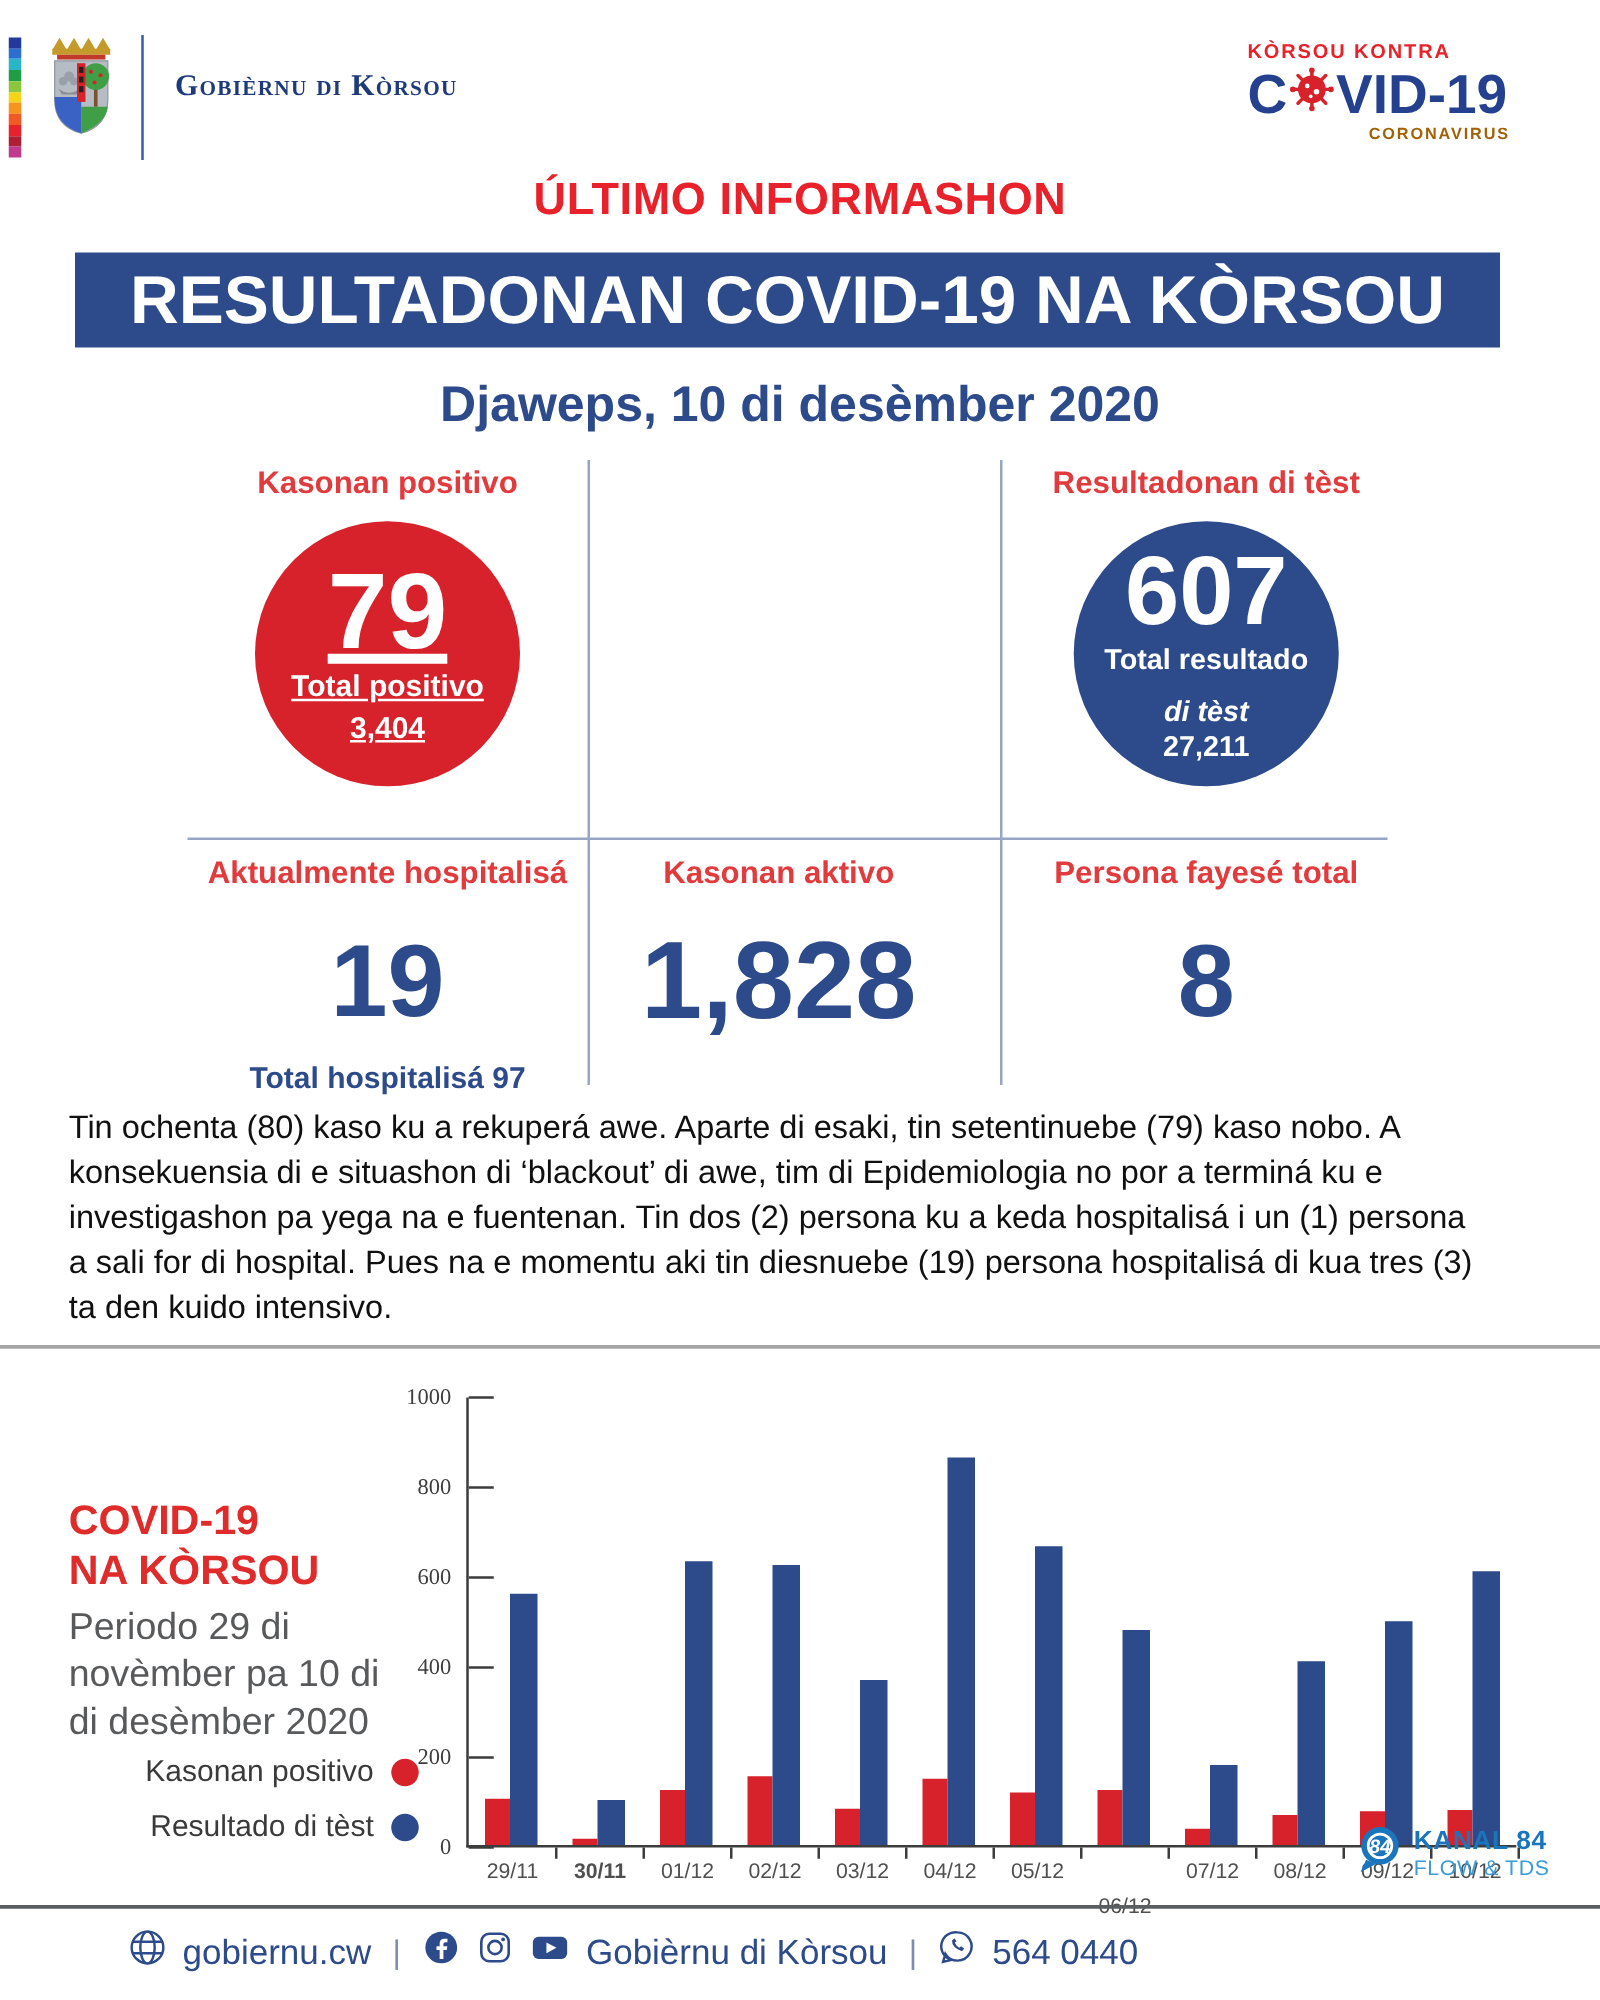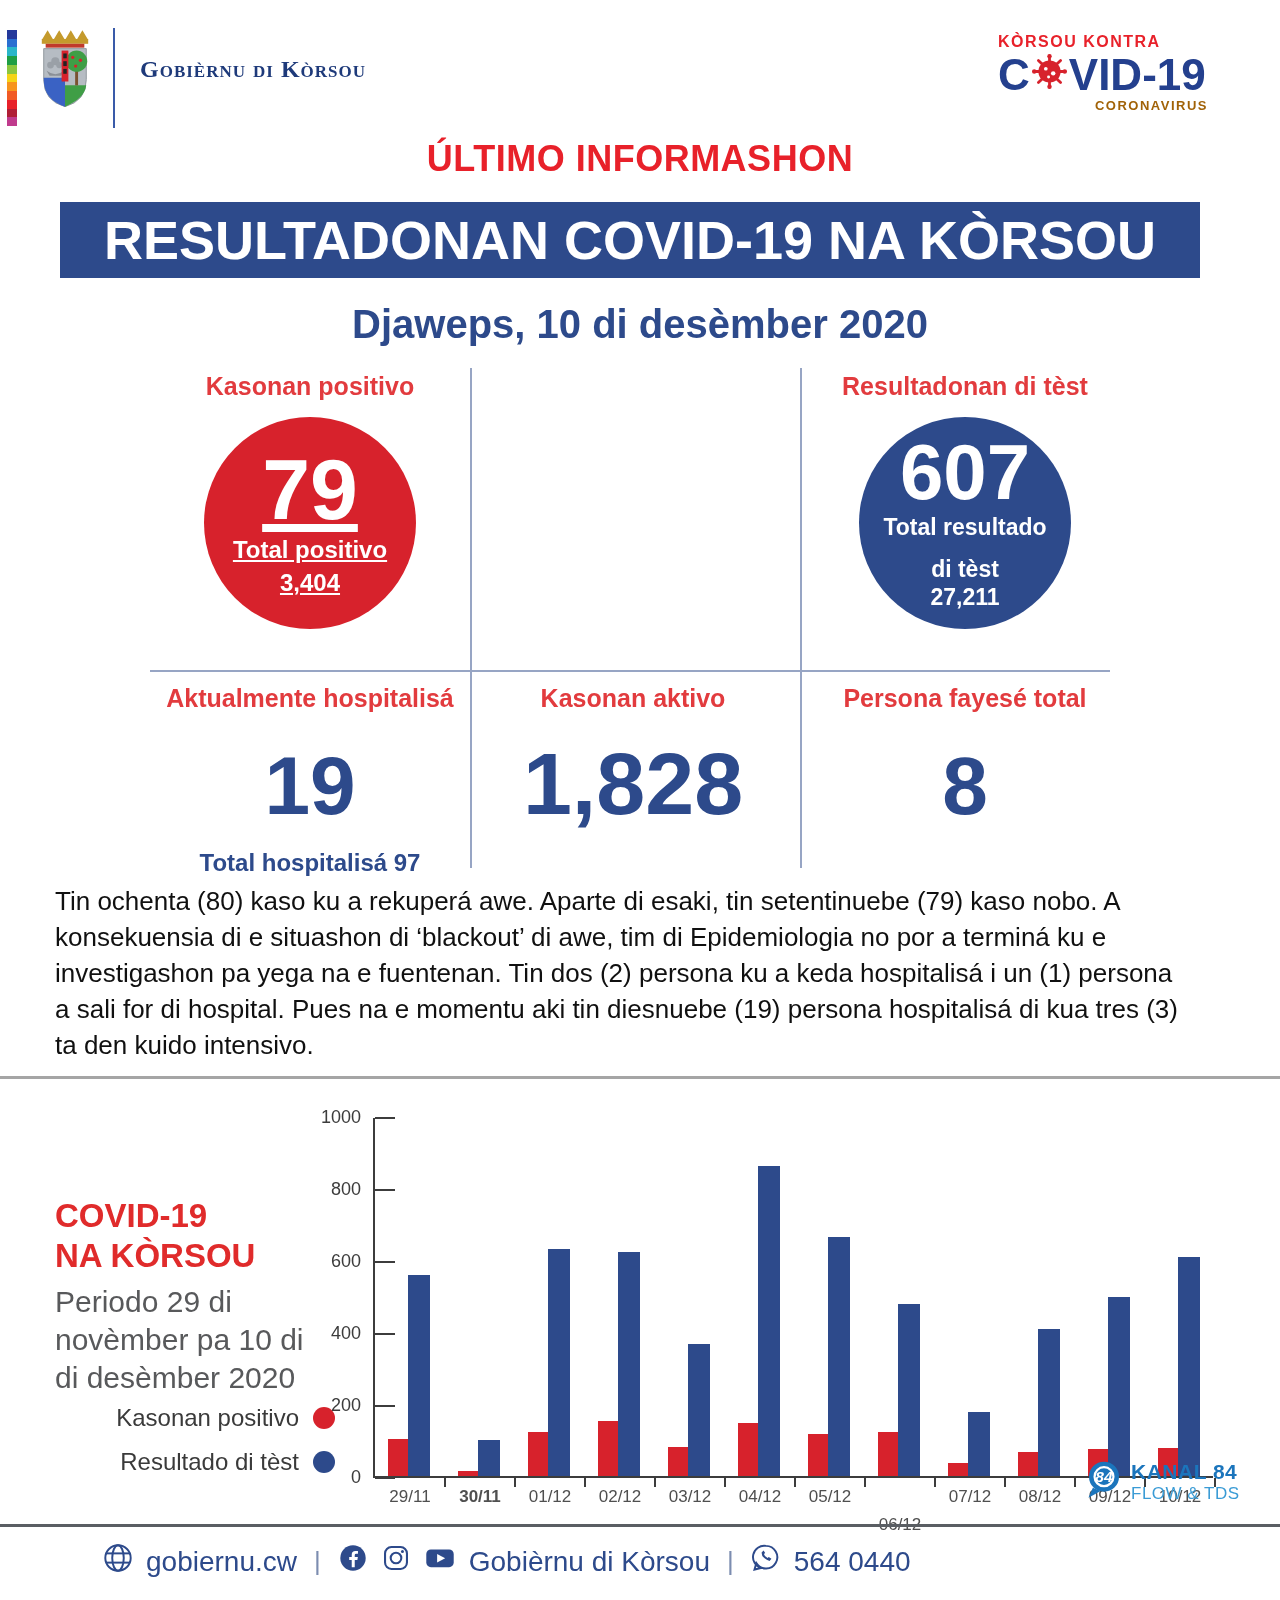--- a/index.html
+++ b/index.html
@@ -40,21 +40,21 @@
   .sep-gray { position:absolute; left:0; top:1076px; width:1280px; height:3px; background:#a5a5a5; }
 
   
   .chart-title { position:absolute; left:55px; top:1196px; font-size:33px; font-weight:800; color:#e02b2b; line-height:1.22; }
   .chart-subtitle { position:absolute; left:55px; top:1283px; width:250px; font-size:30px; color:#58595b; line-height:1.27; }
   .legend { position:absolute; left:95px; top:1396px; }
   .legend-row { display:flex; align-items:center; justify-content:flex-end; width:240px; height:44px; }
   .legend-label { font-size:24px; color:#3a3a3a; }
   .legend-dot { width:22px; height:22px; border-radius:50%; margin-left:14px; }
   .plot { position:absolute; left:373px; top:1118px; width:840px; height:360px; border-left:2px solid #3c3c3c; border-bottom:2px solid #3c3c3c; }
-  .y-tick-label { position:absolute; left:-72px; width:58px; text-align:right; font-size:18px; color:#3c3c3c; }
+  .y-tick-label { position:absolute; left:-72px; width:58px; text-align:right; font-size:18px; color:#3c3c3c;font-family:Liberation Serif, serif; }
   .y-tick { position:absolute; left:0; width:20px; height:2px; background:#3c3c3c; }
   .x-label { position:absolute; top:369px; text-align:center; font-size:17px; color:#4f4f4f; }
   .x-tick { position:absolute; top:360px; width:2px; height:9px; background:#3c3c3c; }
   .bar { position:absolute; bottom:0; }
 
   
   .sep-footer { position:absolute; left:0; top:1524px; width:1280px; height:3px; background:#5a5e63; }
   .footer-row { position:absolute; left:103px; top:1543px; display:flex; align-items:center; gap:13px; color:#2d4a8b; font-size:28px; }
   .footer-pipe { color:#7c8db0; font-size:26px; padding:0 4px; }
   .kanal { position:absolute; left:1085px; top:1460px; display:flex; align-items:center; gap:8px; }
@@ -150,36 +150,36 @@
       <div class="small">3,404</div>
     </div>
   </div>
 
 
   <div class="stat-cell" style="left:800px; top:372px; width:330px;">
     <div class="stat-label">Resultadonan di tèst</div>
     <div class="circle circle-blue">
       <div class="big" style="font-size:78px;">607</div>
       <div class="small" style="font-size:23px;">Total resultado</div>
-      <div class="small" style="font-size:23px; margin-top:14px;">di tèst</div>
+      <div class="small" style="font-size:23px; margin-top:14px;font-style:italic;">di tèst</div>
       <div class="small" style="font-size:23px; margin-top:0;">27,211</div>
     </div>
   </div>
 
   <div class="v-div" style="left:470px;"></div>
   <div class="v-div" style="left:800px;"></div>
   <div class="h-div"></div>
 
   <div class="stat-cell" style="left:150px; top:684px; width:320px;">
     <div class="stat-label">Aktualmente hospitalisá</div>
     <div class="num-blue" style="font-size:82px; margin-top:26px;">19</div>
     <div class="num-blue" style="font-size:24px; margin-top:16px;">Total hospitalisá 97</div>
   </div>
 
-  <div class="stat-cell" style="left:480px; top:684px; width:286px;padding-left:20px;">
+  <div class="stat-cell" style="left:470px; top:684px; width:286px;padding-left:20px;">
     <div class="stat-label">Kasonan aktivo</div>
     <div class="num-blue" style="font-size:88px; margin-top:20px;">1,828</div>
   </div>
 
   <div class="stat-cell" style="left:800px; top:684px; width:330px;">
     <div class="stat-label">Persona fayesé total</div>
     <div class="num-blue" style="font-size:82px; margin-top:26px;">8</div>
   </div>
 
   <div class="body-text">Tin ochenta (80) kaso ku a rekuperá awe. Aparte di esaki, tin setentinuebe (79) kaso nobo. A konsekuensia di e situashon di ‘blackout’ di awe, tim di Epidemiologia no por a terminá ku e investigashon pa yega na e fuentenan. Tin dos (2) persona ku a keda hospitalisá i un (1) persona a sali for di hospital. Pues na e momentu aki tin diesnuebe (19) persona hospitalisá di kua tres (3) ta den kuido intensivo.</div>

